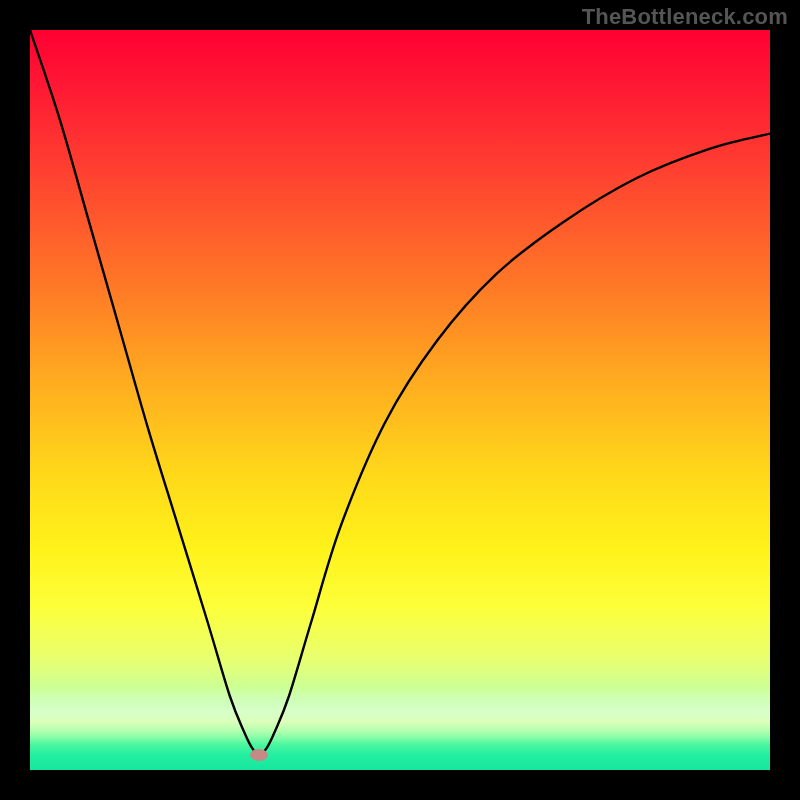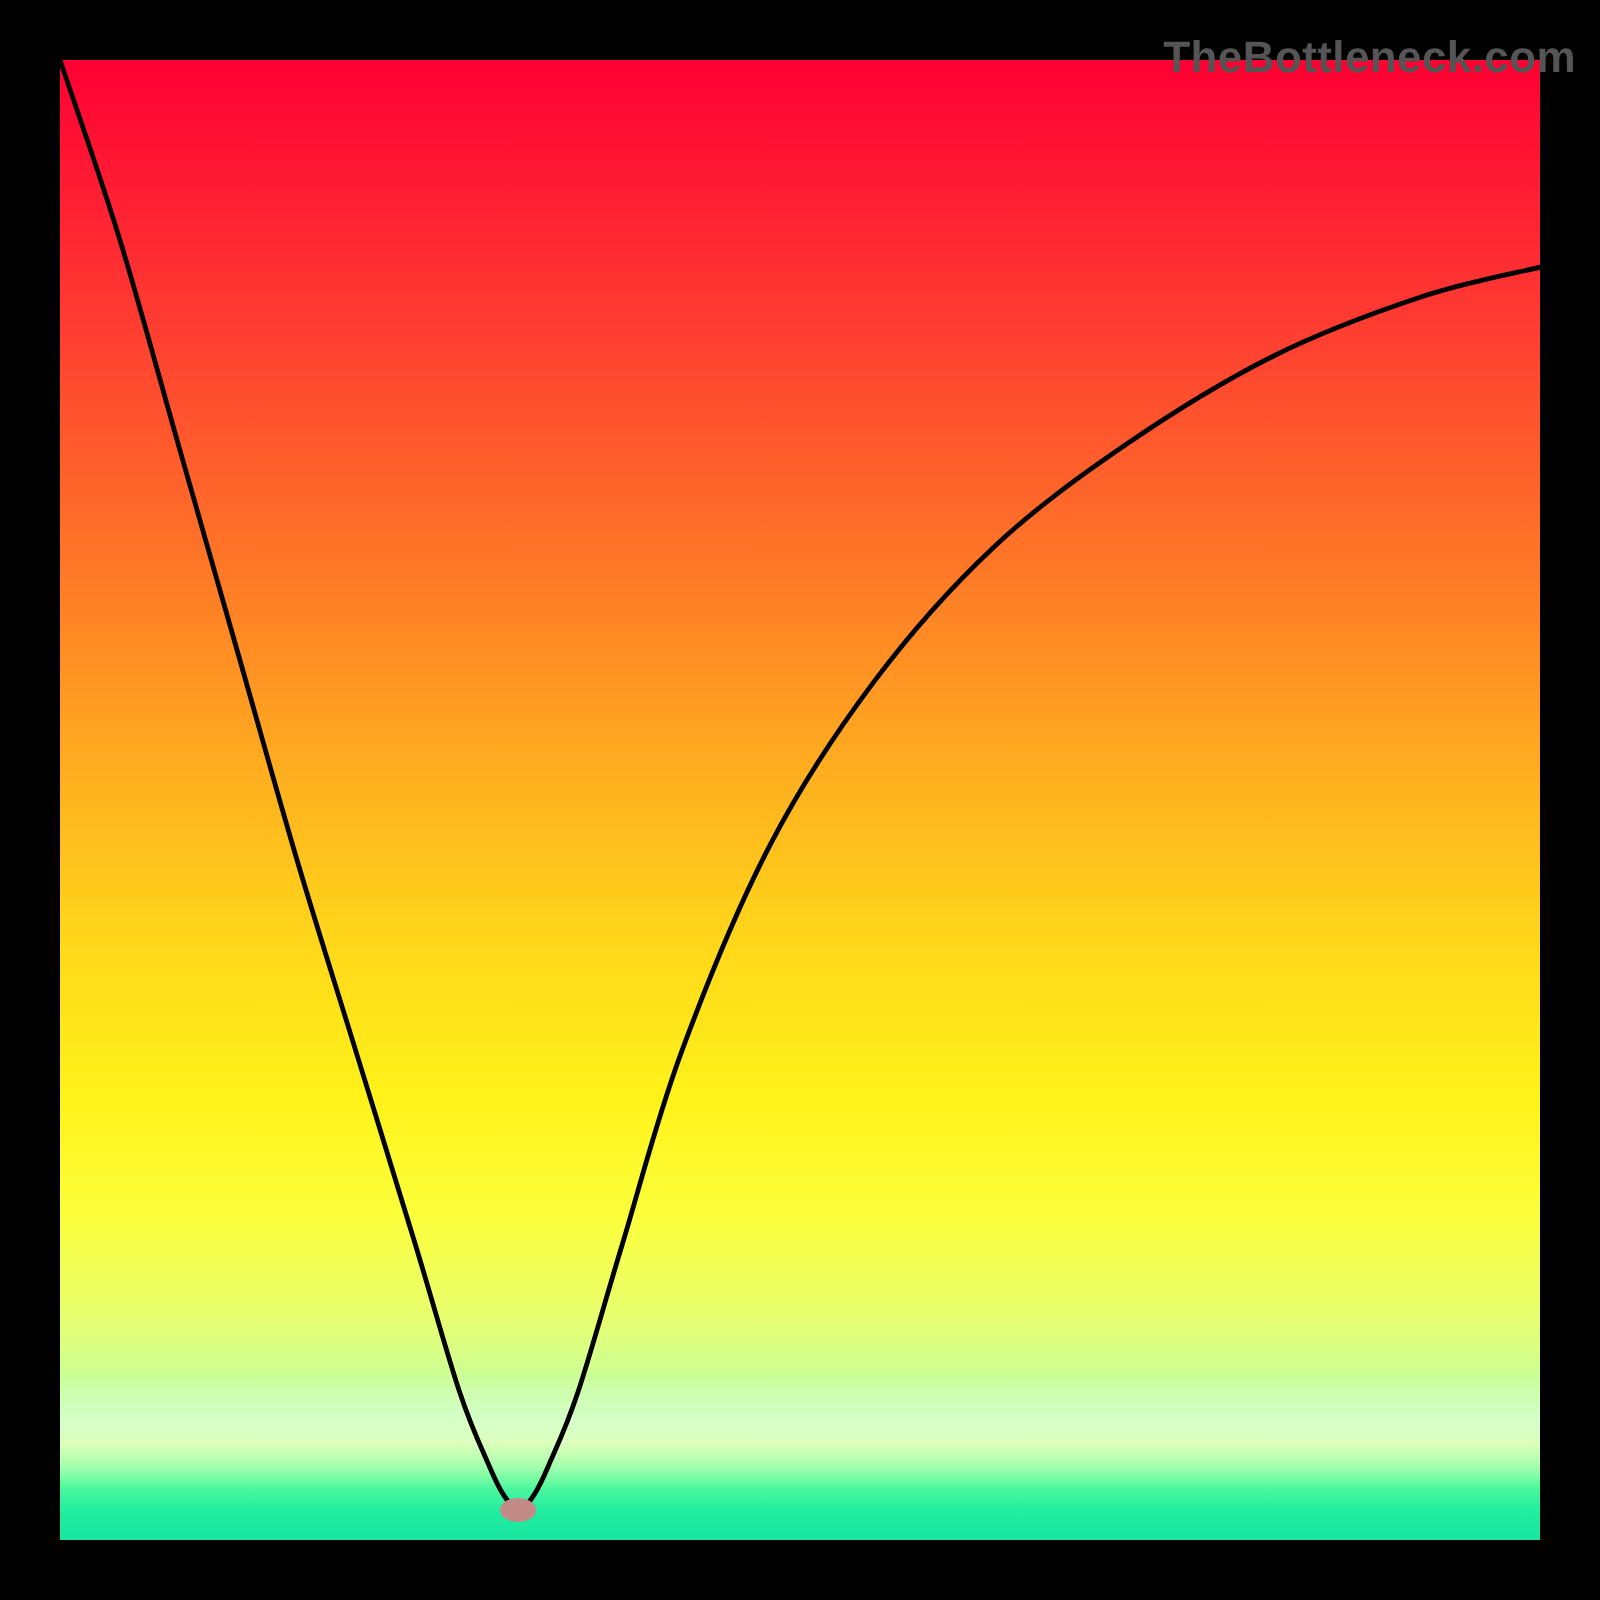--- a/index.html
+++ b/index.html
@@ -12,21 +12,21 @@
     font-family: Arial, Helvetica, sans-serif;
   }
   .frame {
     position: relative;
     width: 800px;
     height: 800px;
     background: #000;
   }
   .watermark {
     position: absolute;
-    top: 16px;
+    top: 4px;
     right: 12px;
     color: #555;
     font-size: 22px;
     font-weight: 600;
     letter-spacing: 0.2px;
     z-index: 20;
   }
   .plot-area {
     position: absolute;
     left: 30px;

